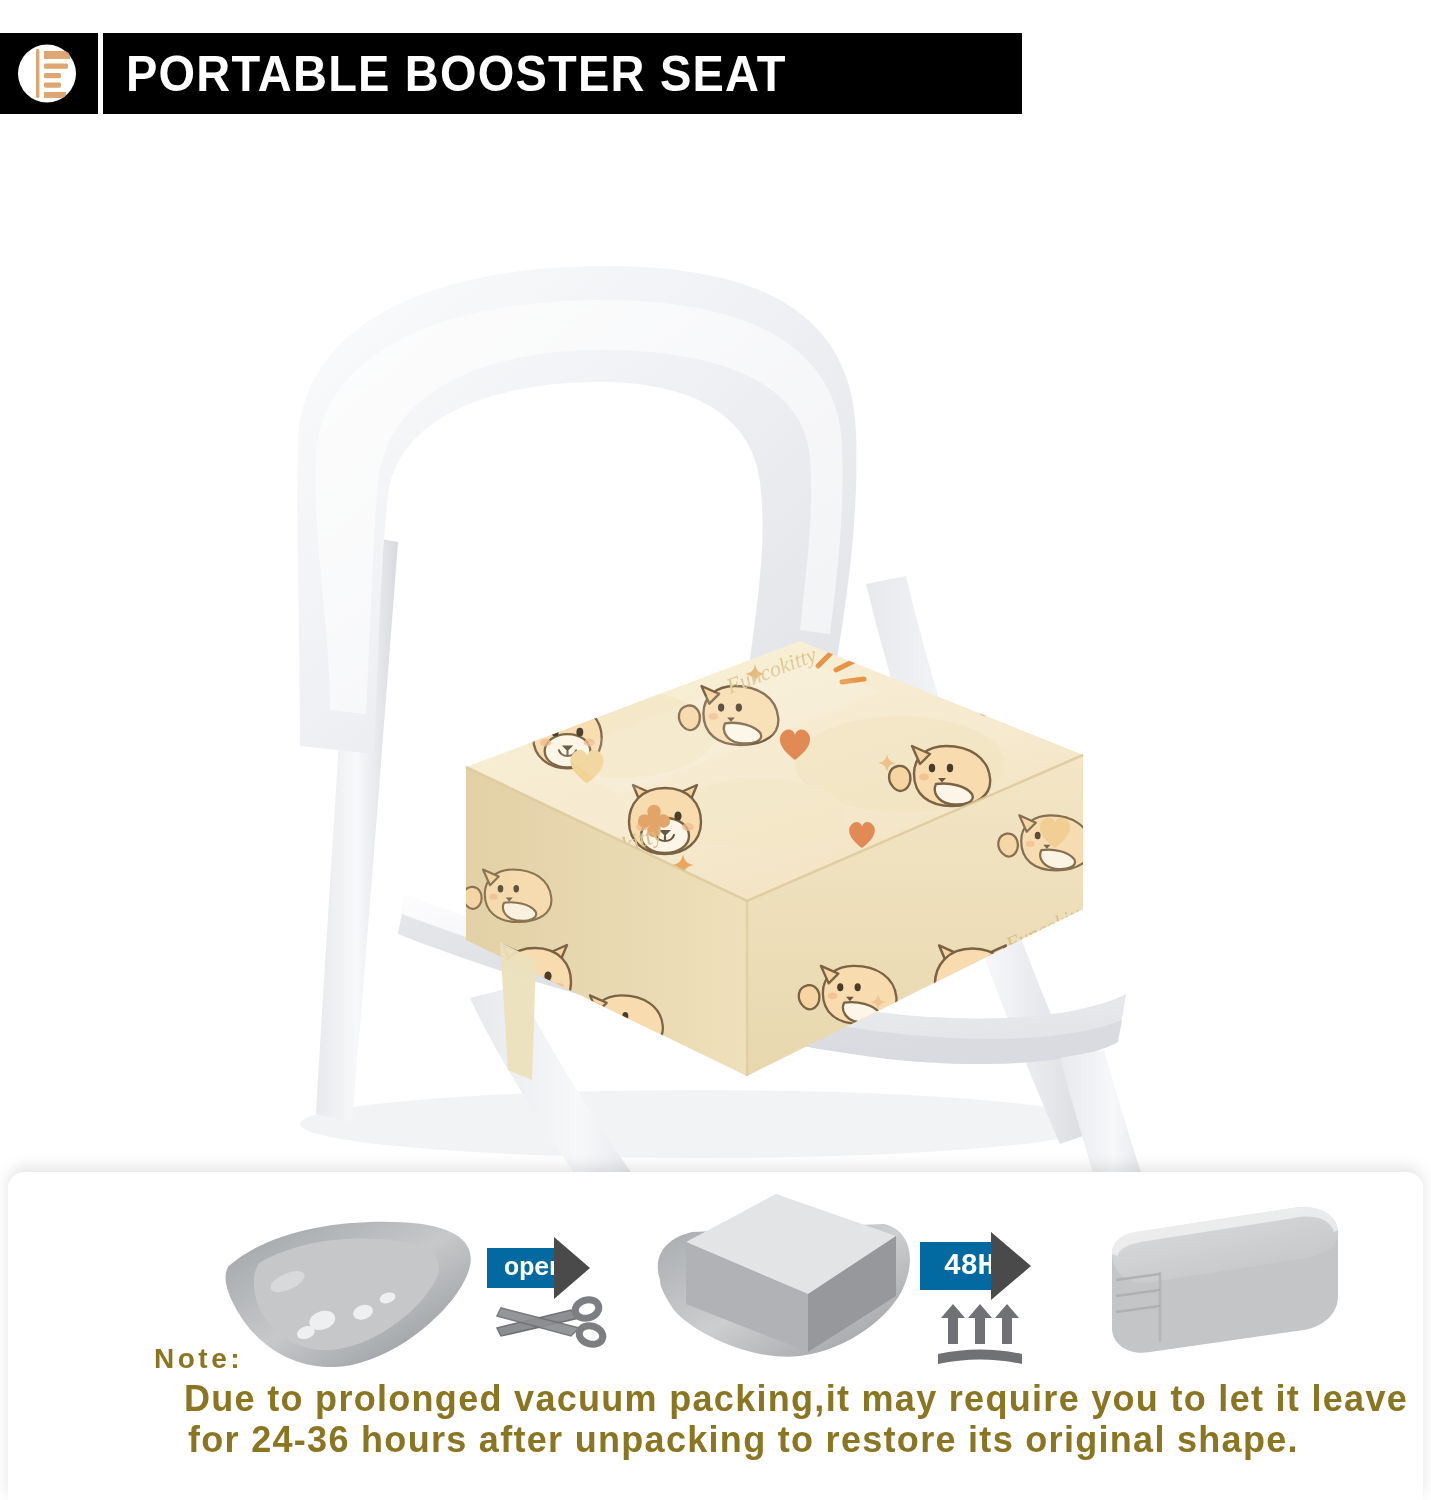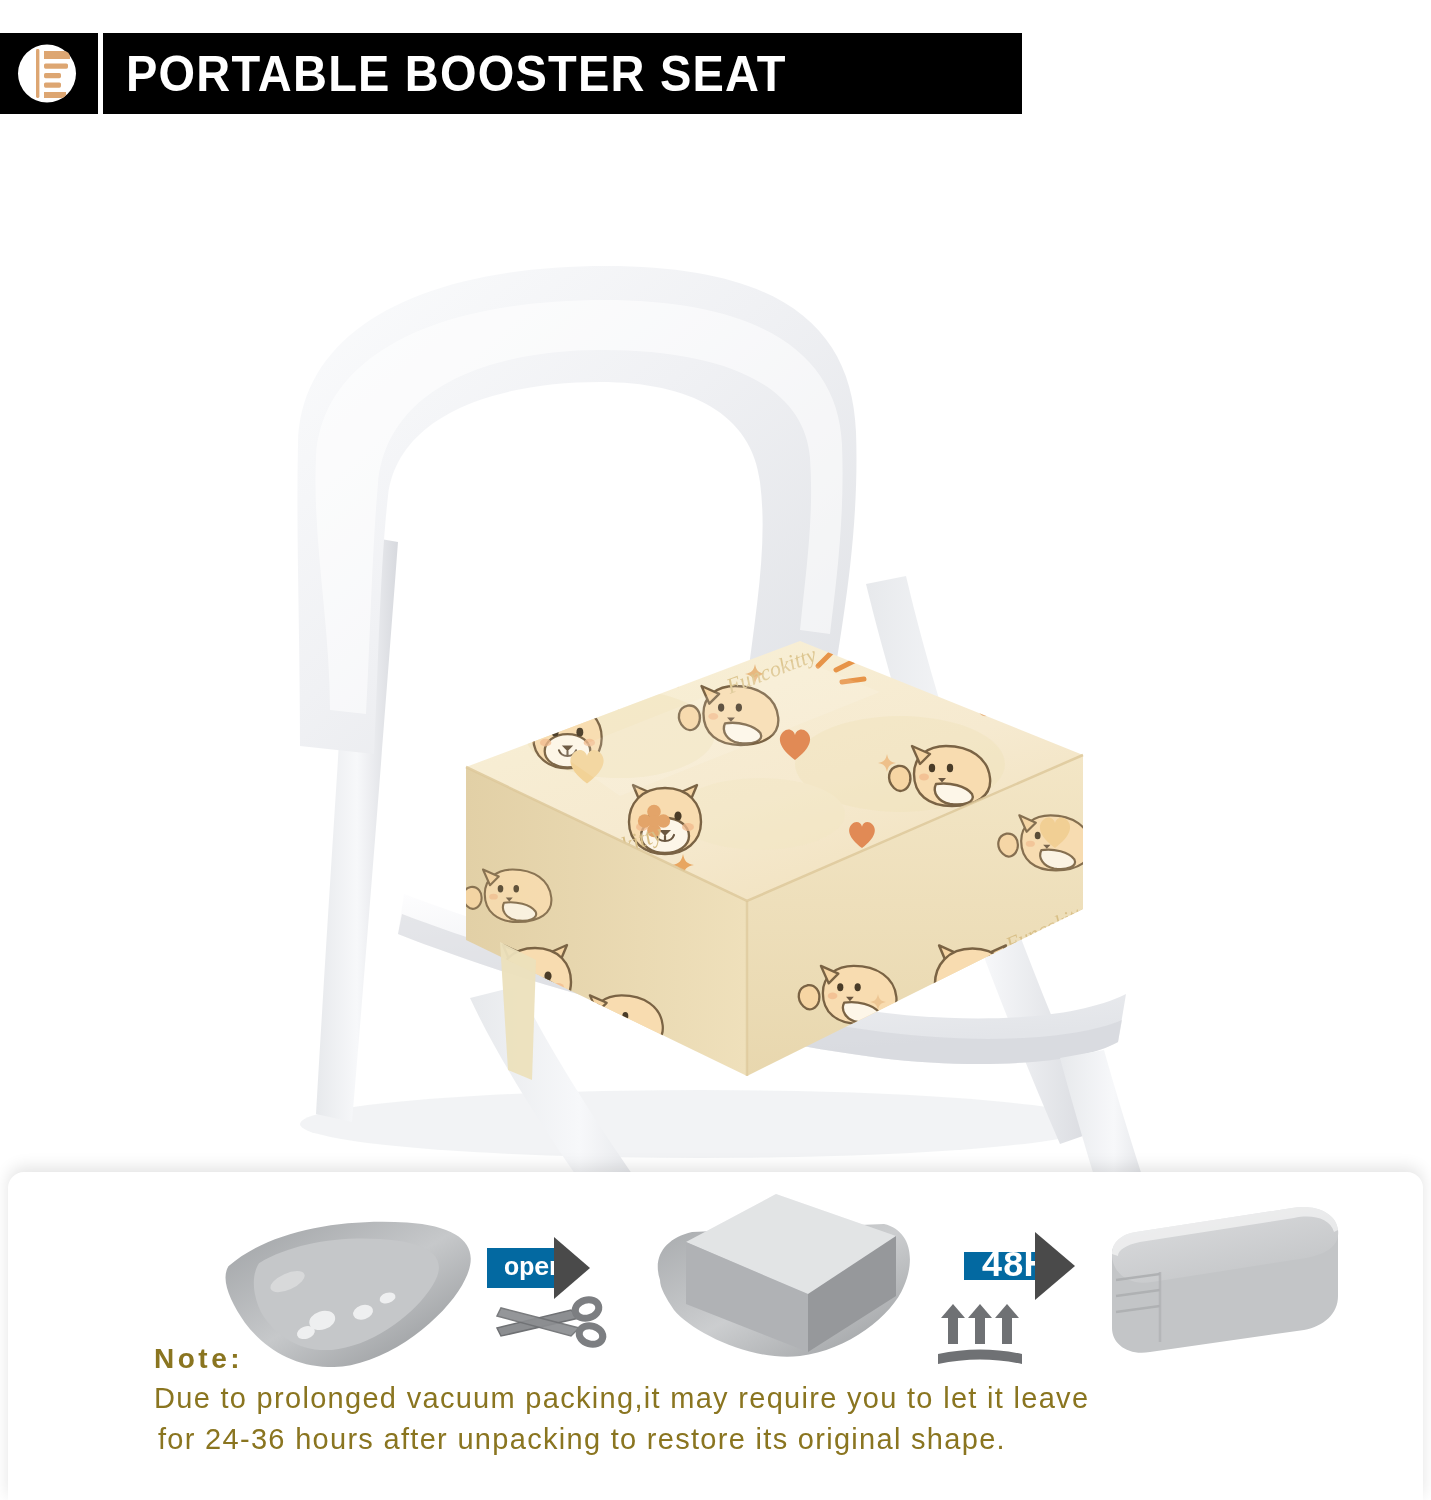--- a/index.html
+++ b/index.html
@@ -112,21 +112,21 @@
 
   #badge-open { left: 487px; top: 1237px; }
   #badge-open .badge-body { width: 68px; height: 40px; font-size: 26px; }
   #badge-open .badge-tip {
     border-width: 31px 0 31px 36px;
     border-color: transparent transparent transparent #4a4a4a;
     margin-left: -1px;
   }
 
   #badge-48h { left: 920px; top: 1232px; }
-  #badge-48h .badge-body { width: 72px; height: 28px; font-size: 36px; margin-left: 44px; }
+  #badge-48h .badge-body { width: 72px; height: 48px; font-size: 29px; }
   #badge-48h .badge-tip {
     border-width: 34px 0 34px 40px;
     border-color: transparent transparent transparent #4a4a4a;
     margin-left: -1px;
   }
 
   
   .note {
     position: absolute;
     left: 154px;
@@ -135,26 +135,27 @@
     color: #8a7520;
   }
   .note-label {
     font-size: 28px;
     font-weight: bold;
     letter-spacing: 3.5px;
     line-height: 38px;
     font-family: "Liberation Sans", sans-serif;
   }
   .note-line {
-    font-size: 29px;
-    font-weight: normal;
+    font-size: 36px;
+    font-weight: bold;
     letter-spacing: 1.3px;
     line-height: 41px;
     white-space: nowrap;
     font-family: "Liberation Sans", sans-serif;
+    margin-left: 30px;
   }
   .note-line.indent { padding-left: 4px; }
 </style>
 </head>
 <body>
 
 <div class="banner">
   <div class="banner-logo">
     <svg class="logo-mark" viewBox="0 0 60 61">
       <circle cx="30" cy="30.5" r="29" fill="#ffffff"></circle>

